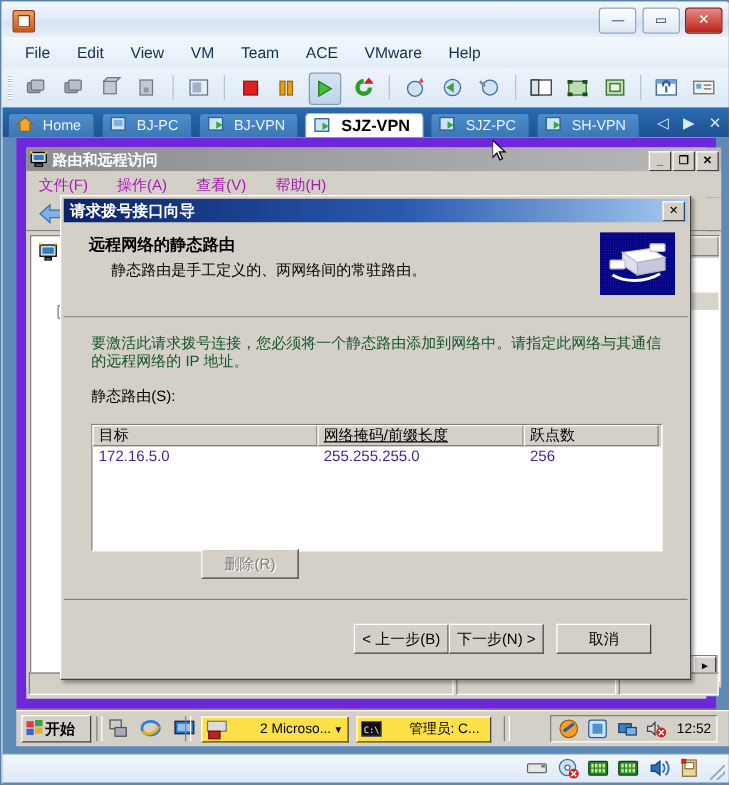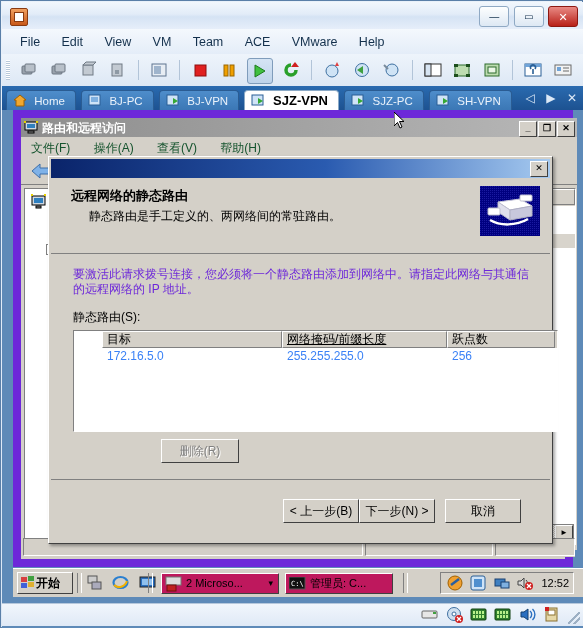--- a/index.html
+++ b/index.html
@@ -110,21 +110,21 @@
   .mmc-btns{position:absolute;right:2px;top:2px;}
   .mmc-btns b{
     display:inline-block;width:16px;height:14px;margin-left:1px;
     background:#d4d0c8;border:1px solid;
     border-color:#fff #404040 #404040 #fff;
     font-size:9px;font-weight:bold;text-align:center;line-height:12px;color:#000;
     font-family:"Liberation Sans",sans-serif;
   }
   .mmc-menu{
     position:absolute;left:0;top:19px;width:556px;height:21px;background:#d4d0c8;
-    font-size:12px;color:#14532d;
+    font-size:12px;color:#a21caf;
   }
   .mmc-menu span{display:inline-block;padding:3px 10px 0 10px;}
   .mmc-toolbar{
     position:absolute;left:0;top:40px;width:556px;height:26px;background:#d4d0c8;
     border-bottom:1px solid #808080;
   }
   .mmc-back{position:absolute;left:8px;top:2px;width:26px;height:22px;}
   .mmc-body{
     position:absolute;left:0;top:67px;width:556px;height:365px;background:#d4d0c8;
   }
@@ -200,35 +200,35 @@
   .banner-h{position:absolute;left:20px;top:9px;font-size:13px;font-weight:bold;color:#000;}
   .banner-s{position:absolute;left:38px;top:30px;font-size:12px;color:#000;}
   .banner-img{
     position:absolute;right:10px;top:8px;width:60px;height:50px;
     background:#000080;
   }
   .dlg-main{
     position:absolute;left:2px;top:97px;width:499px;height:225px;background:#d4d0c8;
     border-bottom:1px solid #808080;
   }
-  .dlg-main .para{position:absolute;left:22px;top:13px;width:458px;font-size:12px;color:#6d28d9;line-height:15px;}
+  .dlg-main .para{position:absolute;left:22px;top:13px;width:458px;font-size:12px;color:#14532d;line-height:15px;}
   .dlg-main .lbl{position:absolute;left:22px;top:55px;font-size:12px;color:#000;}
   .lv{
-    position:absolute;left:22px;top:76px;width:455px;height:100px;background:#fff;
-    border:1px solid;border-color:#808080 #fff #fff #808080;padding-left:28px;
+    position:absolute;left:22px;top:85px;width:455px;height:100px;background:#fff;
+    border:1px solid;border-color:#808080 #fff #fff #808080;
   }
   .lv-head{position:relative;height:17px;background:#d4d0c8;}
   .lv-head .ch{
     position:absolute;top:0;height:17px;background:#d4d0c8;
     border-top:1px solid #fff;border-left:1px solid #fff;
     border-right:1px solid #808080;border-bottom:1px solid #808080;
     font-size:12px;line-height:15px;padding-left:4px;box-sizing:border-box;
   }
   .lv-row{position:relative;height:16px;}
-  .lv-row .cc{position:absolute;top:0;font-size:12px;color:#3b82f6;line-height:16px;}
+  .lv-row .cc{position:absolute;top:0;font-size:12px;color:#4c1d95;line-height:16px;}
   .btn{
     position:absolute;background:#d4d0c8;border:1px solid;
     border-color:#fff #404040 #404040 #fff;
     font-size:12px;color:#000;text-align:center;box-sizing:border-box;
     font-family:"Liberation Sans",sans-serif;
   }
   .btn.def{box-shadow:0 0 0 1px #000;}
   .btn.dis{color:#808080;text-shadow:1px 1px 0 #fff;}
   .dlg-foot{
     position:absolute;left:2px;top:323px;width:499px;height:62px;background:#d4d0c8;
@@ -242,24 +242,24 @@
   .startbtn{
     position:absolute;left:4px;top:3px;width:56px;height:22px;background:#d4d0c8;
     border:1px solid;border-color:#fff #404040 #404040 #fff;
     font-size:12px;font-weight:bold;line-height:20px;padding-left:18px;box-sizing:border-box;
   }
   .qlaunch{position:absolute;left:70px;top:4px;height:20px;}
   .qicon{display:inline-block;width:17px;height:17px;margin:1px 3px 0 3px;position:relative;vertical-align:top;}
   .tbsep2{position:absolute;width:3px;height:20px;top:4px;
     border-left:1px solid #808080;border-right:1px solid #fff;}
   .taskbtn{
-    position:absolute;top:4px;height:21px;background:#be185d;
+    position:absolute;top:4px;height:21px;background:#fde047;
     border:1px solid;border-color:#fff #404040 #404040 #fff;
-    font-size:11px;line-height:19px;box-sizing:border-box;padding-left:24px;
-    white-space:nowrap;overflow:hidden;
+    font-size:11px;line-height:19px;box-sizing:border-box;padding-left:33px;
+    white-space:nowrap;overflow:hidden;text-align:center;
   }
   .tray{
     position:absolute;right:15px;top:3px;height:22px;
     border:1px solid;border-color:#808080 #fff #fff #808080;
     padding:0 4px;box-sizing:border-box;
   }
   .trayicon{display:inline-block;width:16px;height:16px;margin:2px 2px 0 2px;position:relative;vertical-align:top;}
   .clock{display:inline-block;font-size:11px;line-height:20px;margin-left:3px;vertical-align:top;}
 
   
@@ -527,20 +527,21 @@
         </div>
       </div>
       <div class="mmc-status">
         <span class="sp" style="left:0;width:340px;"></span>
         <span class="sp" style="left:342px;width:128px;"></span>
         <span class="sp" style="left:472px;width:80px;"></span>
       </div>
 
       <div class="dlg">
         <div class="dlg-title">
+          <span class="dt-text">请求拨号接口向导</span>
           <span class="dlg-close">✕</span>
         </div>
         <div class="dlg-banner">
           <div class="banner-h">远程网络的静态路由</div>
           <div class="banner-s">静态路由是手工定义的、两网络间的常驻路由。</div>
           <div class="banner-img">
             <svg width="60" height="50" viewBox="0 0 60 50">
               <defs>
                 <pattern id="dots" width="2" height="2" patternUnits="userSpaceOnUse">
                   <rect width="2" height="2" fill="#000080"></rect>

